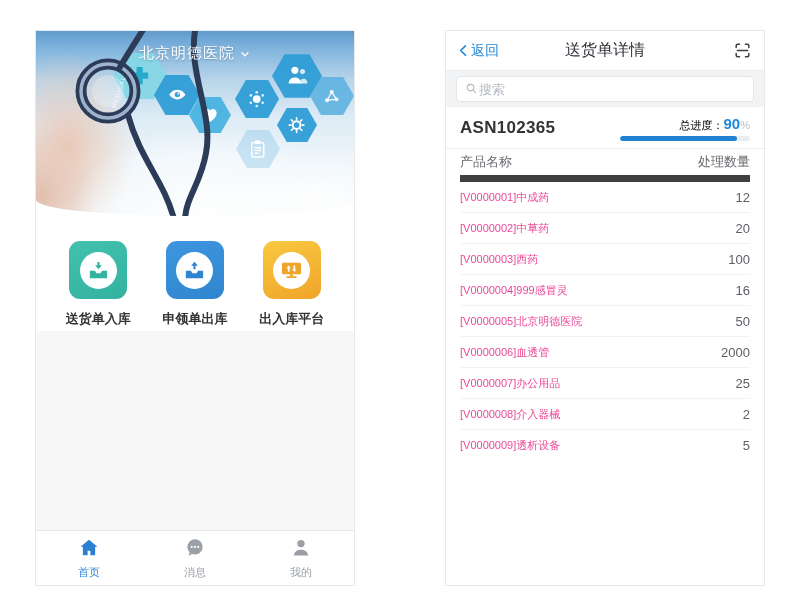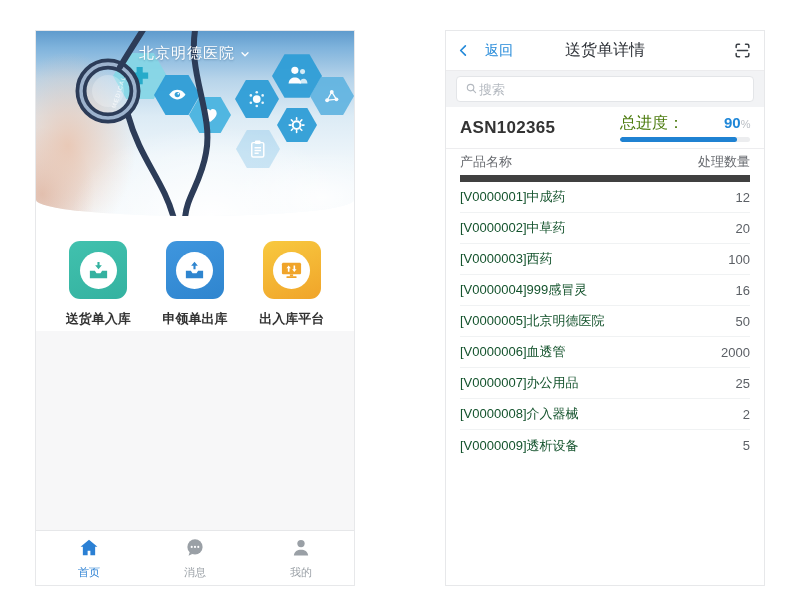--- a/index.html
+++ b/index.html
@@ -48,21 +48,21 @@
   .tabbar { flex:none; height:55px; background:#fff; border-top:1px solid #e6e7e9;
             display:flex; justify-content:space-around; align-items:center; }
   .tab-item { width:70px; display:flex; flex-direction:column; align-items:center; gap:2px; cursor:pointer; }
   .tab-item svg { width:22px; height:22px; }
   .tab-label { font-size:11px; color:#9aa0a6; }
   .tab-item.active .tab-label { color:#2b80d4; }
 
   
   .nav { flex:none; height:40px; position:relative; display:flex; align-items:center;
          border-bottom:1px solid #ececee; background:#fff; }
-  .back-btn { display:flex; align-items:center; gap:14px; margin-left:10px; cursor:pointer; z-index:2;justify-content:flex-end; }
+  .back-btn { display:flex; align-items:center; gap:0; margin-left:10px; cursor:pointer; z-index:2;justify-content:flex-end; }
   .back-btn svg { width:15px; height:15px; }
   .back-label { color:#2389d9; font-size:14px; }
   .nav-title { position:absolute; left:0; right:0; text-align:center; font-size:16px; font-weight:500; color:#2e3238; }
   .scan-btn { margin-left:auto; margin-right:12px; cursor:pointer; z-index:2; display:flex; }
   .scan-btn svg { width:19px; height:19px; }
 
   
   .search-strip { flex:none; height:36px; background:#f2f3f5; padding:5px 10px; }
   .search-box { position:relative; height:26px; }
   .search-box svg { position:absolute; left:8px; top:5px; width:15px; height:15px; }
@@ -70,35 +70,35 @@
         background:#fff; padding:0 8px 0 22px; font-size:13px; color:#333; outline:none;
         font-family:"Liberation Sans","DejaVu Sans",sans-serif; }
   .search-box input::placeholder { color:#b3b8bf; }
 
   
   .asn-row { flex:none; height:42px; padding:0 14px; display:flex; align-items:center;
              justify-content:space-between; border-bottom:1px solid #ededef; }
   .asn-number { font-size:17px; font-weight:bold; color:#333; letter-spacing:.3px; }
   .progress-block { width:130px; }
   .progress-text { text-align:right; white-space:nowrap; }
-  .progress-text .lbl { font-size:16px; color:#4d7c0f;margin-top:26px; }
-  .progress-text .val { font-size:15px; font-weight:bold; color:#1f87d8;margin-left:40px; }
+  .progress-text .lbl { font-size:11px; color:#000000;margin-top:26px; }
+  .progress-text .val { font-size:15px; font-weight:bold; color:#1f87d8; }
   .progress-text .unit { font-size:11px; color:#b9bec4; }
   .progress-track { margin-top:3px; height:5px; border-radius:3px; background:#ecedef; overflow:hidden; }
   .progress-fill { height:100%; border-radius:3px; background:#1f82d2; }
 
   
   .table { padding:0 14px; }
   .thead { display:flex; justify-content:space-between; align-items:center; height:33px;
            border-bottom:7px solid #404040; }
   .thead span { font-size:13px; color:#66696e; }
   .trow { display:flex; justify-content:space-between; align-items:center; height:31px;
           border-bottom:1px solid #f0f2f3; cursor:pointer; }
   .trow:last-child { border-bottom:none; }
-  .trow .cell-name { font-size:13px; color:#14532d; }
+  .trow .cell-name { font-size:11px; color:#ec4899; }
   .trow .cell-qty { font-size:13px; color:#5c6066; }
 </style>
 </head>
 <body>
 
 <div class="stage">
 
   <section class="phone left">
 
     <div class="hero">

